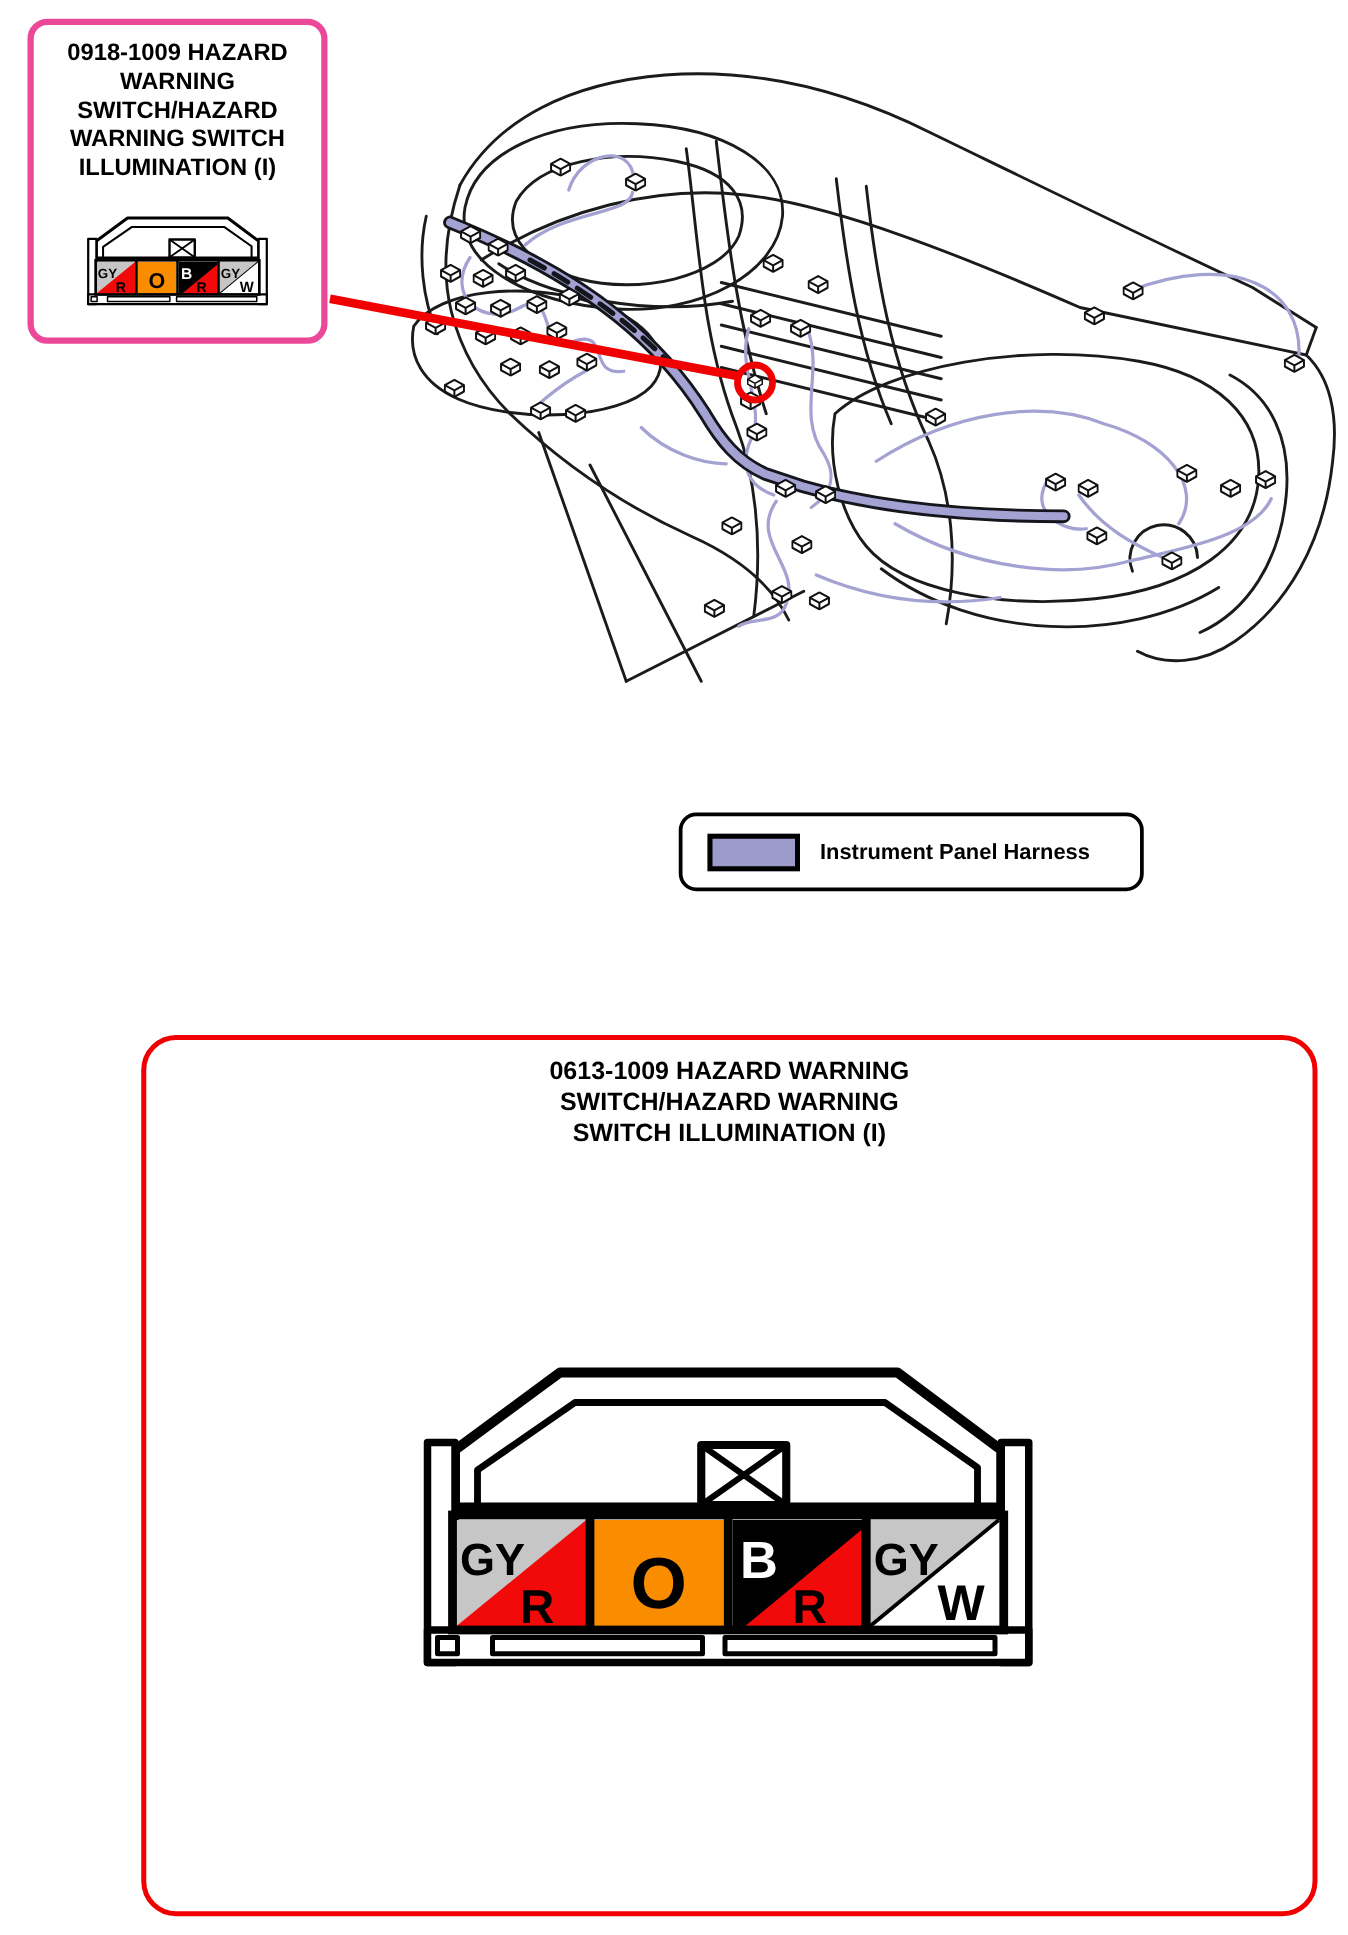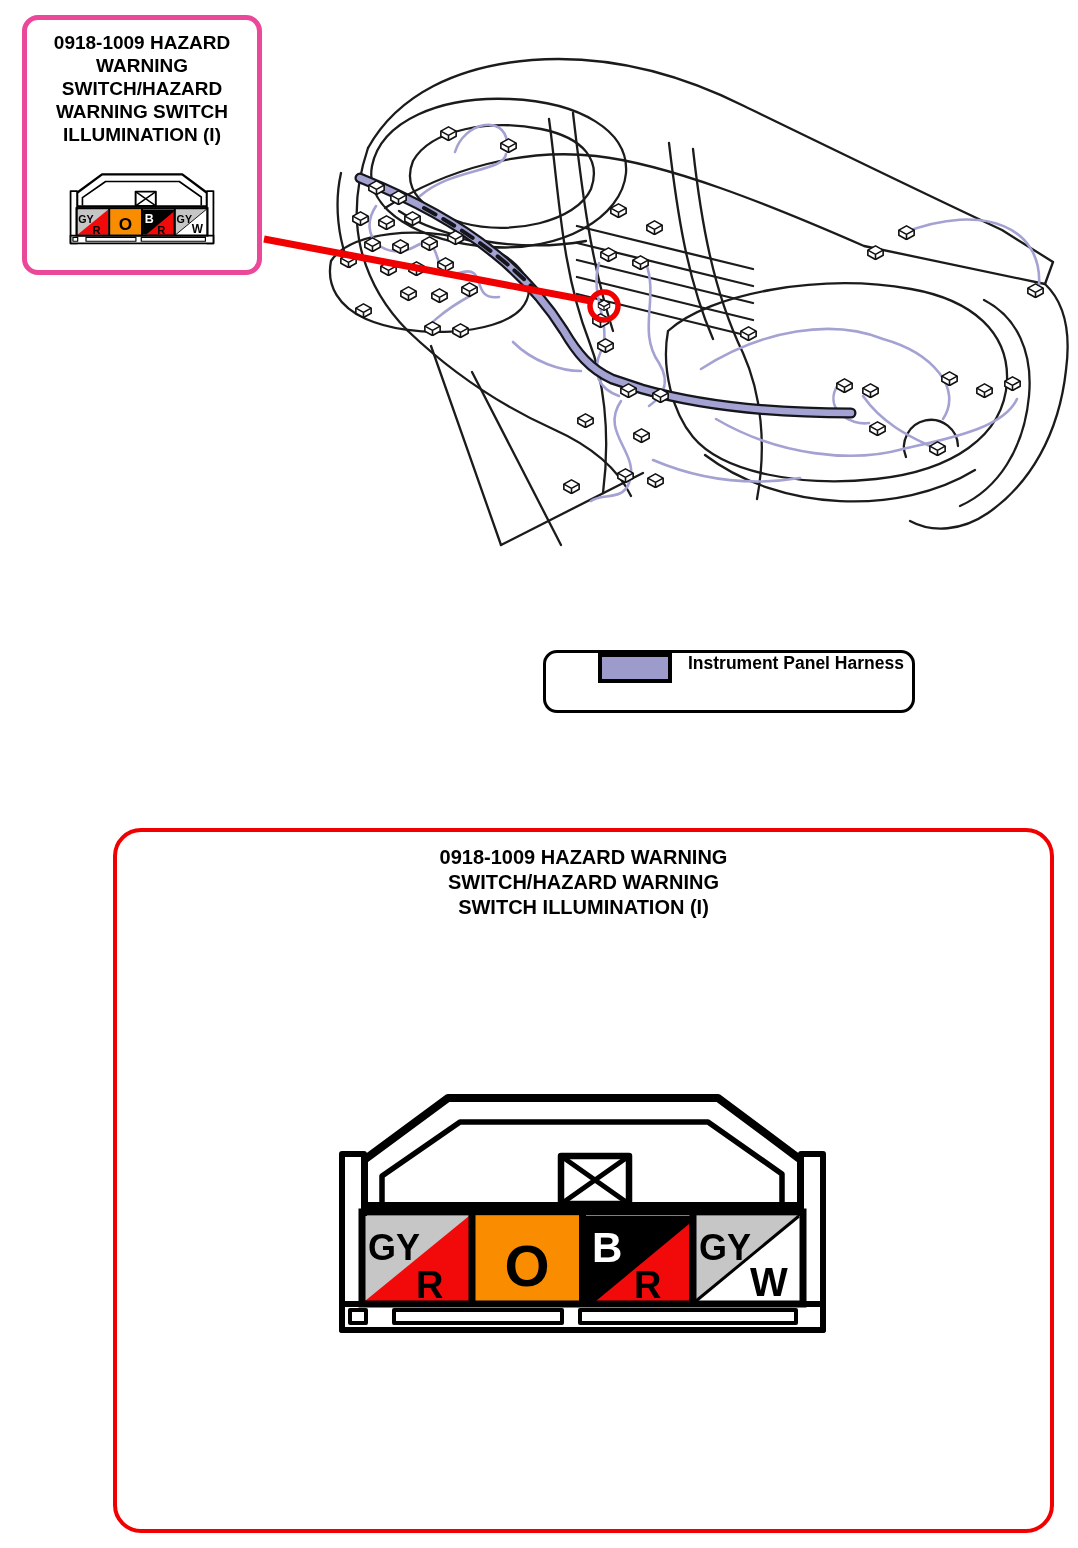--- a/index.html
+++ b/index.html
@@ -10,21 +10,21 @@
   .title{white-space:pre-line;text-align:center;font-weight:bold;}
   
   .callout{position:absolute;left:22px;top:15px;width:240px;height:260px;
            box-sizing:border-box;border:5px solid #ec4899;border-radius:16px;
            background:#fff;z-index:3;}
   .callout .title{font-size:19px;line-height:23px;margin-top:11px;}
   .callout .mini-conn{margin:26px auto 0 auto;}
   
   .legend{position:absolute;left:543px;top:650px;width:372px;height:63px;
           box-sizing:border-box;border:3px solid #000;border-radius:14px;
-          background:#fff;display:flex;align-items:flex-start;z-index:3;padding-left:32px;}
+          background:#fff;display:flex;align-items:center;z-index:3;}
   .legend .swatch{width:66px;height:22px;margin-left:20px;
                   border:4px solid #000;box-sizing:content-box;}
   .legend .lbl{margin-left:16px;font-weight:bold;font-size:17.5px;}
   
   .panel{position:absolute;left:113px;top:828px;width:941px;height:705px;
          box-sizing:border-box;border:4px solid #f00000;border-radius:28px;
          background:#fff;z-index:3;}
   .panel .title{font-size:20px;line-height:25px;margin-top:13px;}
   .panel .big-conn{position:absolute;left:213px;top:258px;}
 </style>
@@ -202,19 +202,19 @@
     <use href="#connector-art"></use>
   </svg>
 </div>
 
 <div class="legend">
   <div class="swatch" style="background:#9D9BCB;"></div>
   <div class="lbl">Instrument Panel Harness</div>
 </div>
 
 <div class="panel">
-  <div class="title">0918-1009 HAZARD WARNING
+  <div class="title">0613-1009 HAZARD WARNING
 SWITCH/HAZARD WARNING
 SWITCH ILLUMINATION (I)</div>
   <svg class="big-conn" width="505" height="250" viewBox="0 0 505 250">
     <use href="#connector-art"></use>
   </svg>
 </div>
 
 </body></html>

